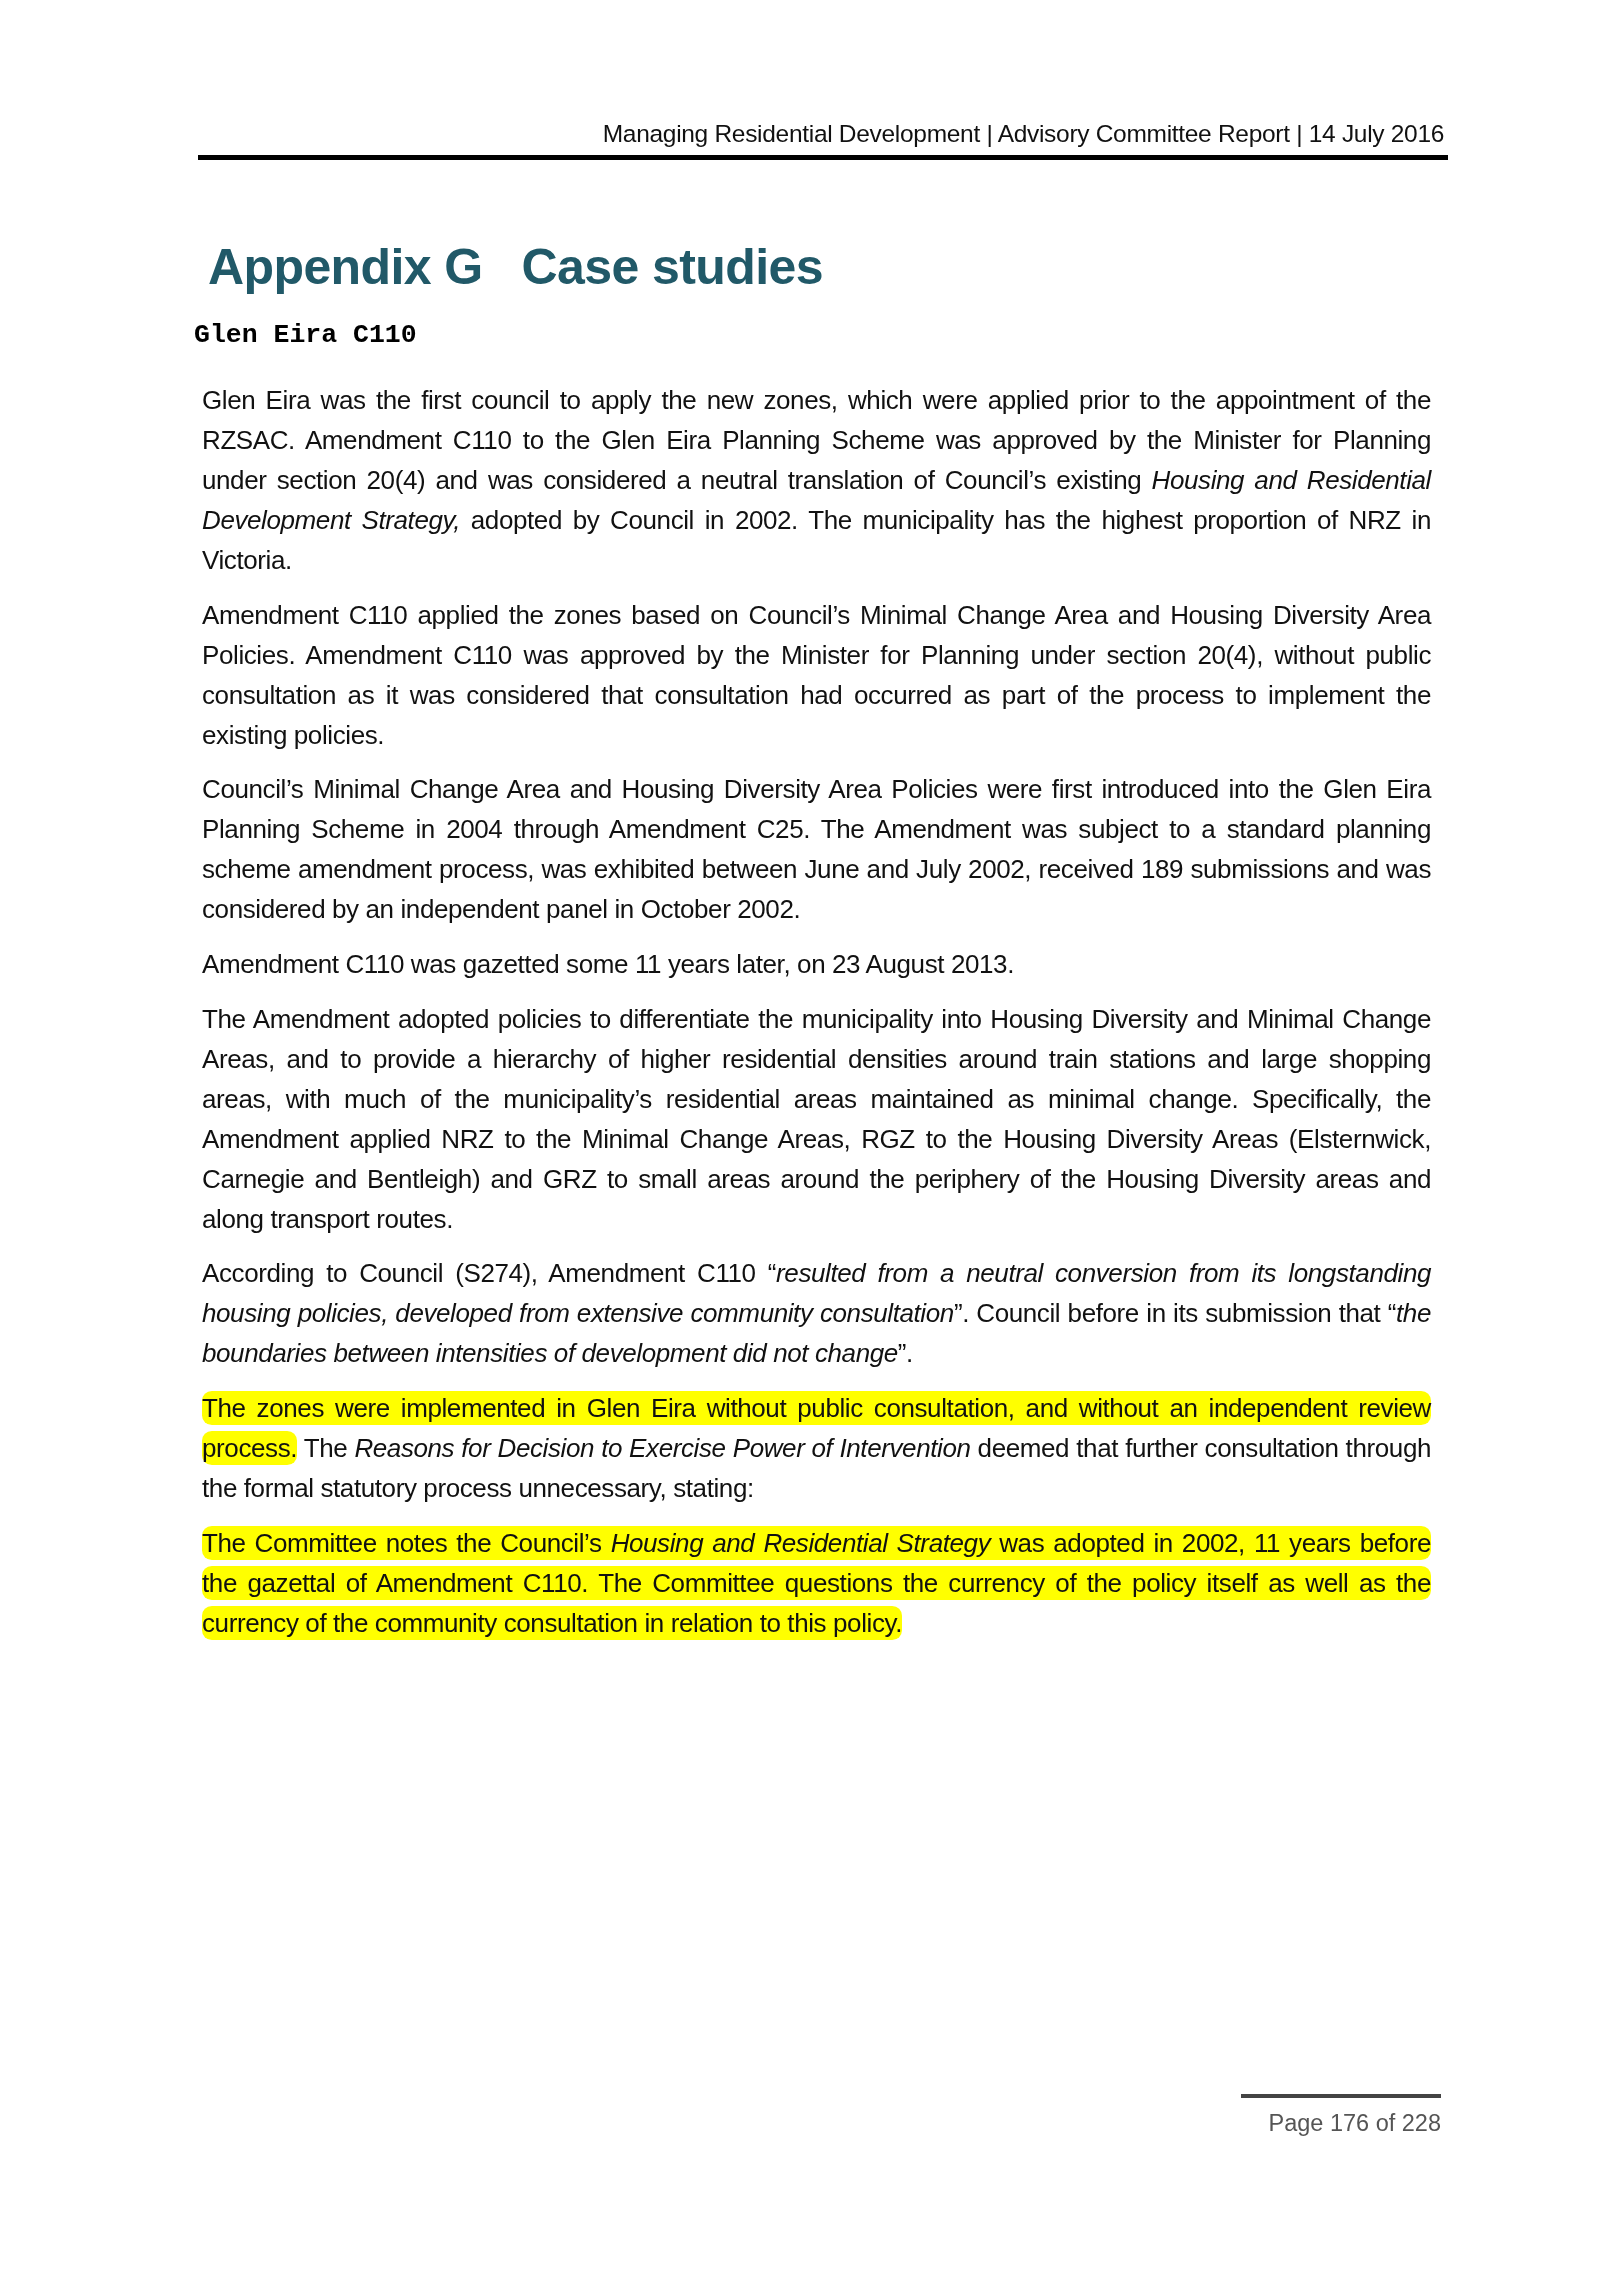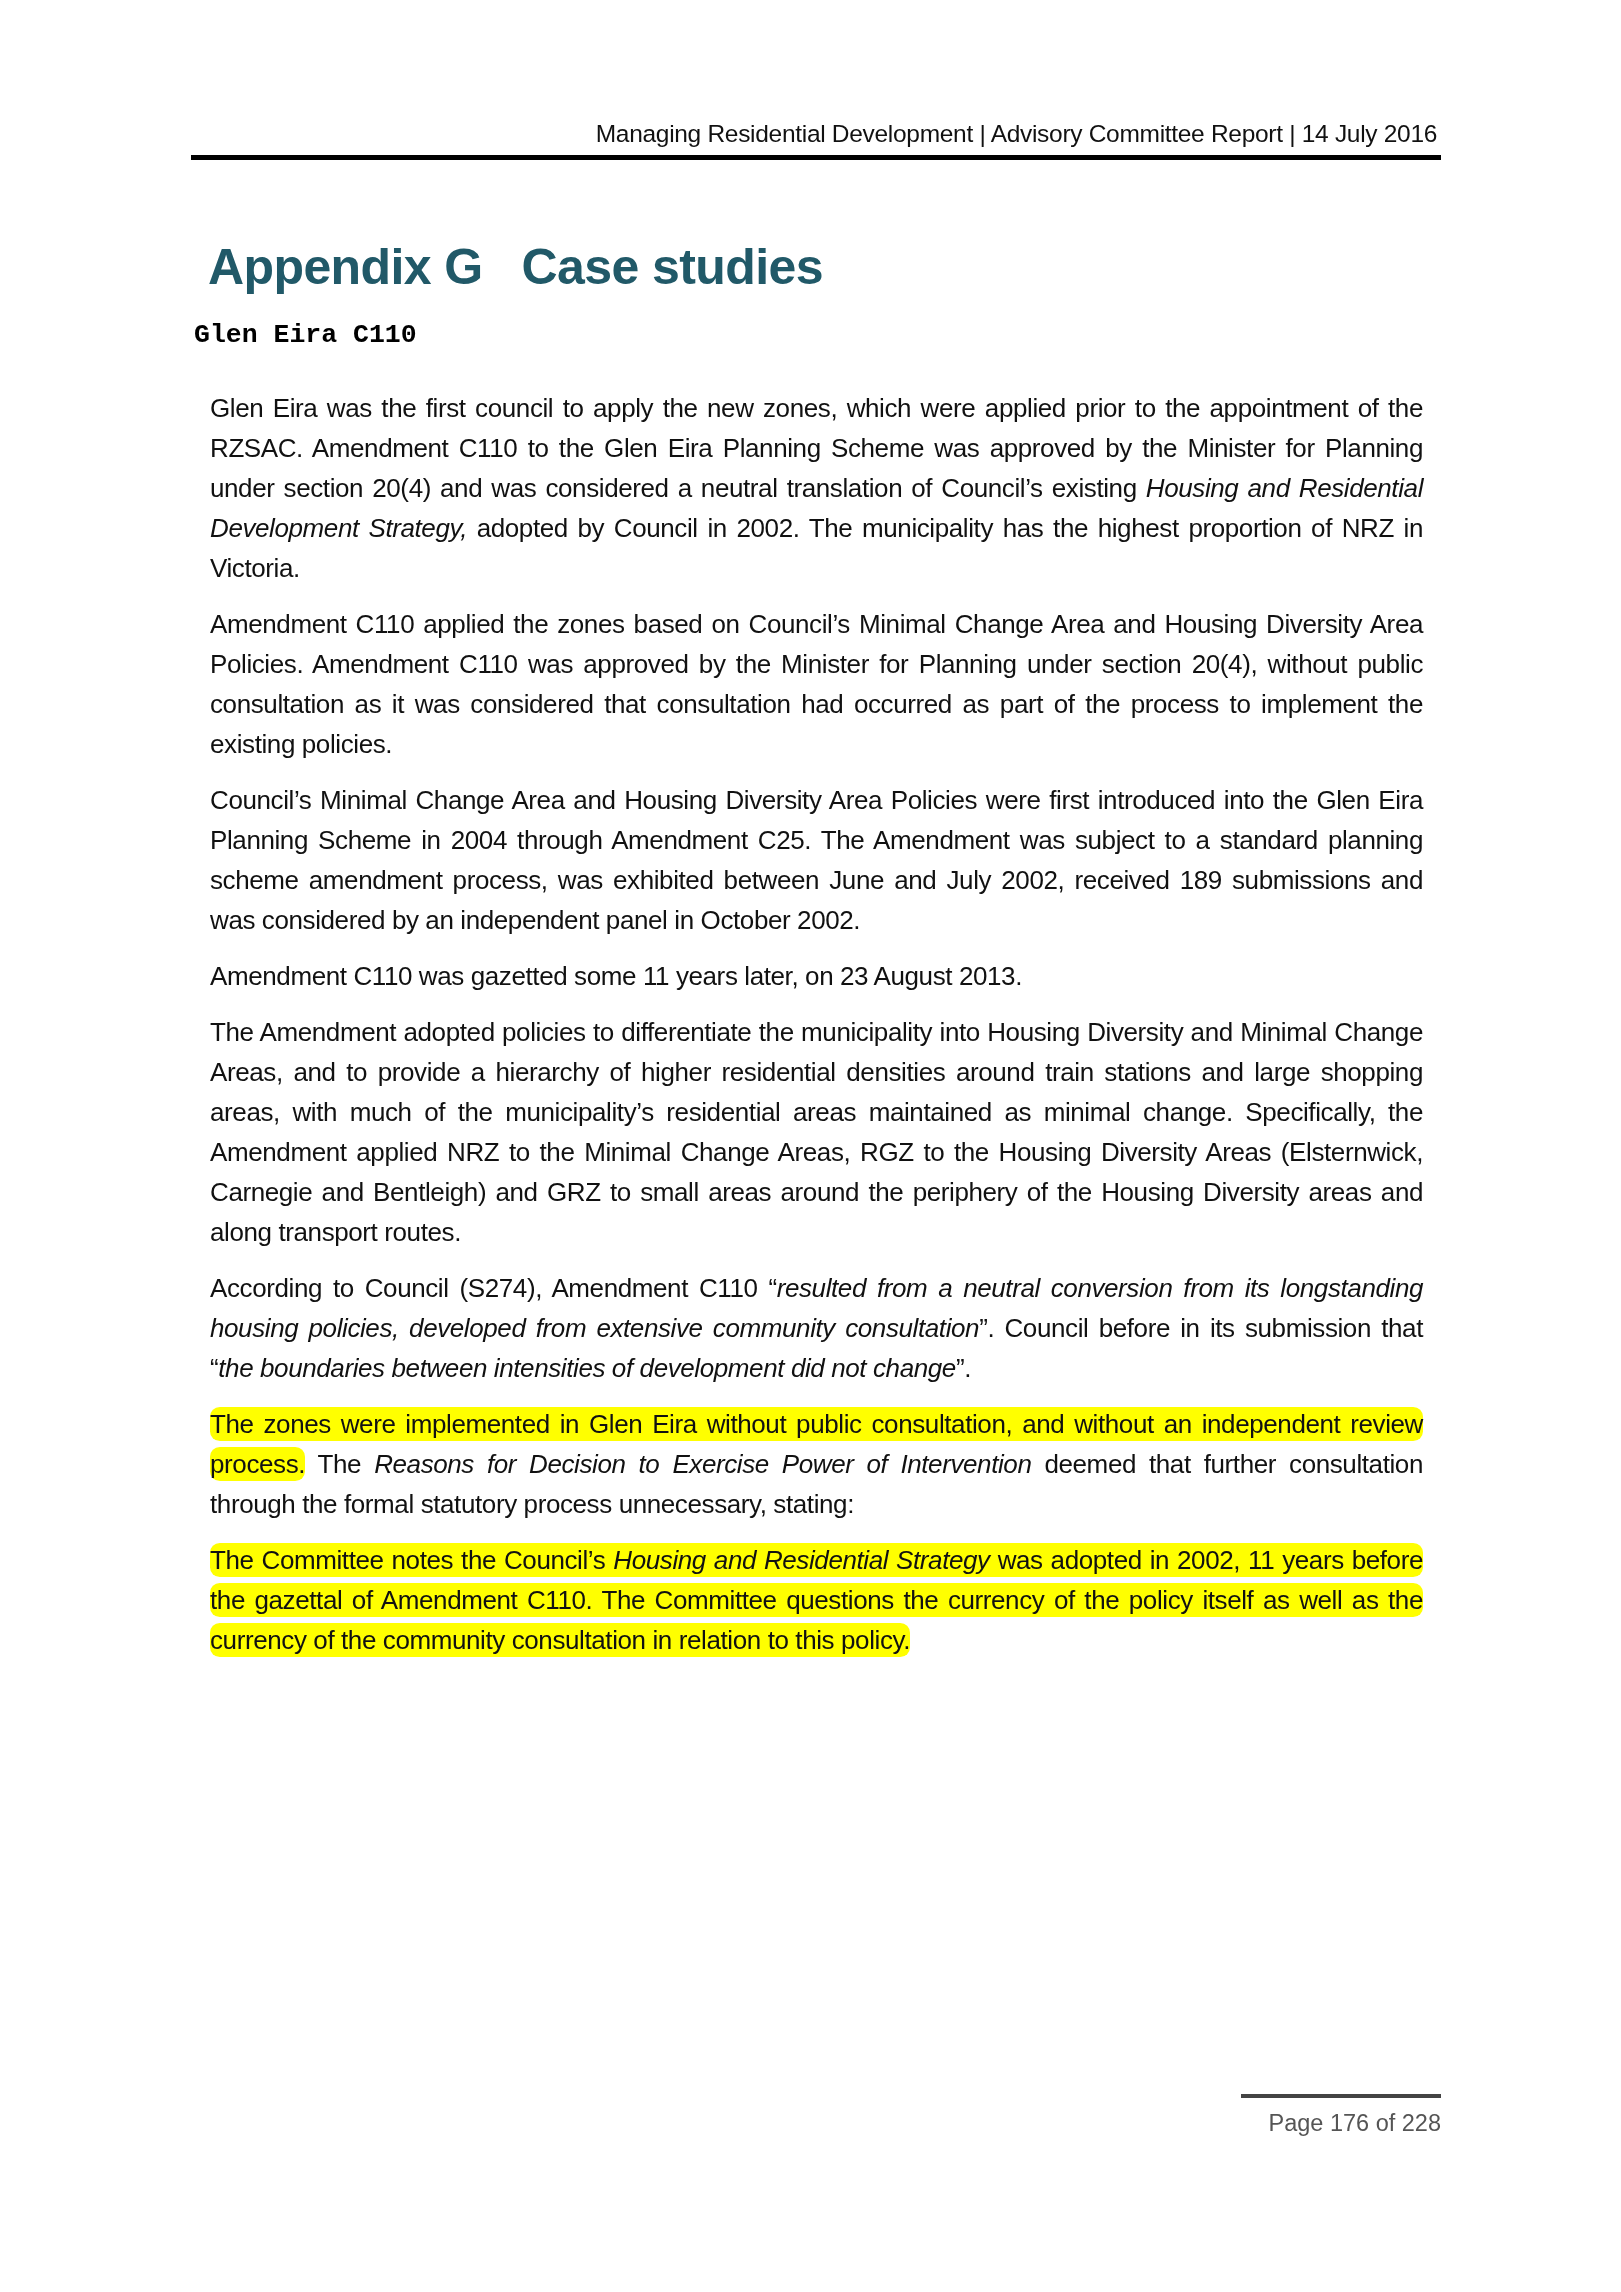--- a/index.html
+++ b/index.html
@@ -1,25 +1,25 @@
 <!DOCTYPE html>
 <html><head>
   <meta charset="utf-8">
   <style>
     html, body { margin: 0; padding: 0; background: #ffffff; }
     body { width: 1621px; height: 2293px; position: relative; overflow: hidden;
            font-family: "Liberation Sans", sans-serif; color: #111; }
-    .header { position: absolute; left: 191px; top: 116px; width: 1250px; height: 39px; }
+    .header { position: absolute; left: 198px; top: 116px; width: 1250px; height: 39px; }
     .header-text { position: absolute; right: 3.9px; top: 3.9px; font-size: 24.5px; color: #111; white-space: nowrap; letter-spacing: -0.3px; }
     .header-rule { position: absolute; left: 0; right: 0; top: 39px; height: 4.9px; background: #000; }
     .title { position: absolute; left: 208px; top: 238px; font-size: 50px; font-weight: bold; color: #215968; letter-spacing: -0.6px; white-space: nowrap; }
     .title .gap { display: inline-block; width: 39px; }
     .subtitle { position: absolute; left: 194px; top: 320px; font-size: 26.5px; font-weight: bold; color: #000; font-family: Liberation Mono, monospace; }
     .body { position: absolute; left: 194px; top: 372px; width: 1245px; }
-    p { margin: 16px; font-size: 26px; line-height: 40px; text-align: justify; letter-spacing: -0.4px; }
+    p { margin: 8px; font-size: 26px; line-height: 40px; text-align: justify; letter-spacing: -0.4px; }
     p.gap-after { margin-bottom: 14.7px; }
     .section-head { font-size: 26px; line-height: 40px; text-decoration: underline; margin: 0 0 14.7px 0; letter-spacing: -0.3px; }
     .quote { margin: 0 78px 14.7px 118px; font-size: 26px; line-height: 40px; font-style: italic; text-align: left; letter-spacing: -0.4px; }
     em { font-style: italic; }
     .hl { background: #ffff00; border-radius: 9.8px; box-decoration-break: clone; -webkit-box-decoration-break: clone; padding: 2px 0; }
     .footer-rule { position: absolute; left: 1241px; top: 2094px; width: 200px; height: 3.9px; background: #444; }
     .footer-text { position: absolute; right: 180px; top: 2110px; font-size: 23.5px; color: #555; white-space: nowrap; }
   </style>
 </head>
 <body>

